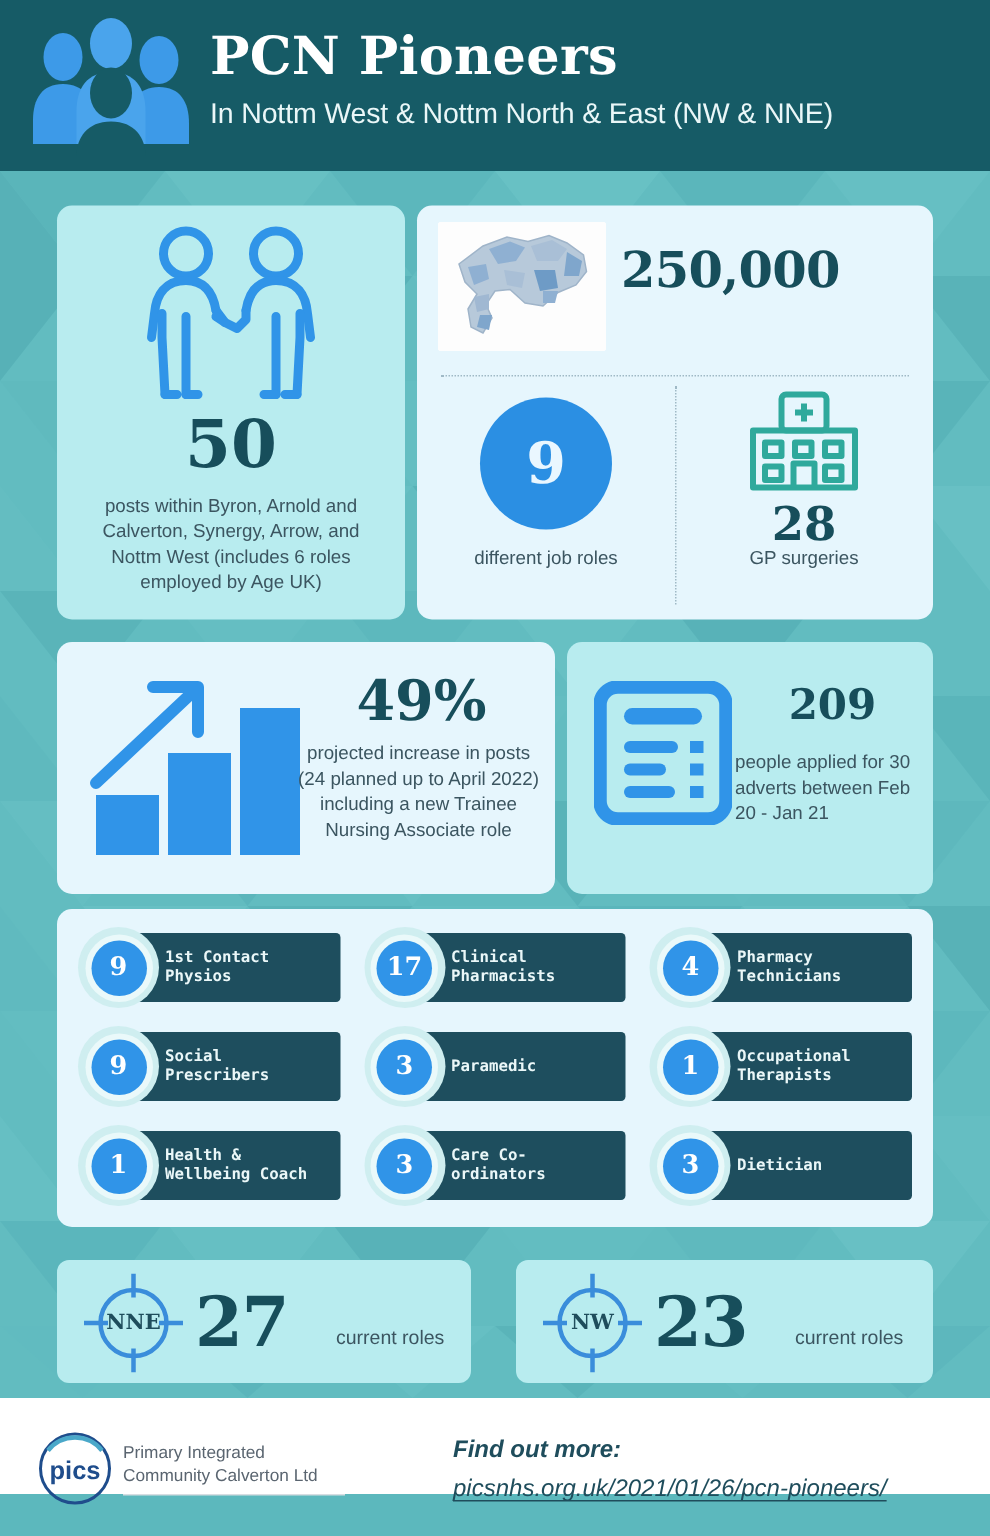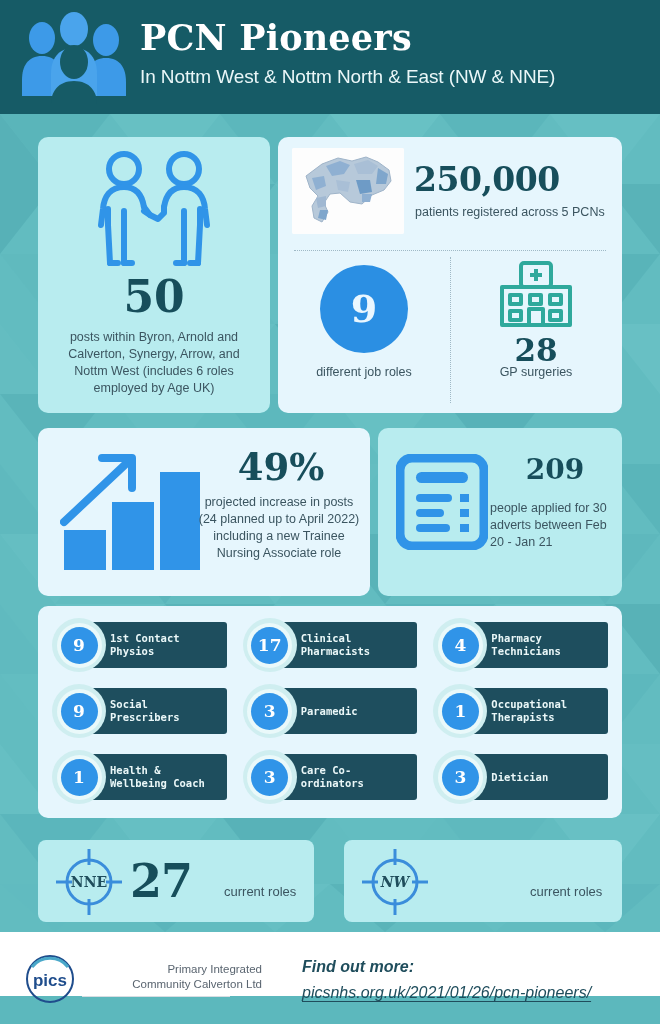--- a/index.html
+++ b/index.html
@@ -131,21 +131,20 @@
   #region-nne { left: 38px; width: 276px; }
   #region-nw  { left: 344px; width: 278px; }
   .region-target { position: absolute; left: 18px; top: 9px; width: 66px; height: 66px; }
   .region-num { position: absolute; left: 92px; top: 10px; font-size: 46px; line-height: 62px; letter-spacing: -1px; }
   .region-cap { position: absolute; left: 186px; top: 44px; font-size: 13px; color: #3b5560; }
 
   
   .footer {
     position: absolute; left: 0; top: 932px; width: 660px; height: 64px;
     background: #ffffff;
-    text-align: right;
   }
   .pics-logo { position: absolute; left: 24px; top: 22px; width: 52px; height: 50px; }
   .pics-text {
     position: absolute; left: 82px; top: 30px; width: 180px;
     font-size: 11.5px; line-height: 15px; color: #5a6570;
   }
   .pics-rule { position: absolute; left: 82px; top: 64px; width: 148px; height: 1px; background: #d7dde2; }
   .find-more {
     position: absolute; left: 302px; top: 26px;
     font-style: italic; font-weight: bold; font-size: 16px; color: #1f4d5c;
@@ -298,21 +297,20 @@
         <path d="M86 20 L96 26 L94 36 L84 36 Z" fill="#7fa6cc"></path>
         <path d="M20 30 L32 28 L34 38 L24 42 Z" fill="#8fb0d2"></path>
         <path d="M64 32 L78 32 L80 44 L68 46 Z" fill="#6e9bc6"></path>
         <path d="M44 32 L58 34 L56 44 L46 42 Z" fill="#a9bfd6"></path>
         <path d="M24 50 L34 48 L34 58 L26 60 Z" fill="#a0b8d2"></path>
         <path d="M28 62 L36 62 L34 72 L26 70 Z" fill="#7fa6cc"></path>
         <path d="M70 46 L80 46 L78 54 L70 54 Z" fill="#8fb0d2"></path>
       </svg>
     </div>
     <div class="bignum num250">250,000</div>
-    <div class="cap250">patients registered across 5 PCNs</div>
 
     <div class="hdivider"></div>
     <div class="vdivider"></div>
 
     <div class="circle9">
       <span>9</span>
     </div>
     <div class="cap9">different job roles</div>
 
     <div class="hosp-wrap">
@@ -479,22 +477,23 @@
     <div class="bignum region-num">27</div>
     <div class="region-cap">current roles</div>
   </div>
 
   <div class="region-card" id="region-nw">
     <div class="region-target">
       <svg width="66" height="66" viewBox="0 0 66 66" fill="none" stroke="#3a8ddb" stroke-width="3">
         <circle cx="33" cy="33" r="22"></circle>
         <path d="M33 0 L33 16 M33 50 L33 66 M0 33 L16 33 M50 33 L66 33"></path>
       </svg>
-      <div style="position:absolute;left:0;top:0;width:66px;height:66px;display:flex;align-items:center;justify-content:center;font-family:'DejaVu Serif',serif;font-weight:bold;font-size:14px;color:#1f4d5c;font-style:italic;">NW</div>
-    </div>
+      <div style="position:absolute;left:0;top:0;width:66px;height:66px;display:flex;align-items:center;justify-content:center;font-family:'DejaVu Serif',serif;font-weight:bold;font-size:14px;color:#1f4d5c;">NW</div>
+    </div>
+    <div class="bignum region-num">23</div>
     <div class="region-cap">current roles</div>
   </div>
 
   <div class="footer">
     <div class="pics-logo">
       <svg width="52" height="50" viewBox="0 0 52 50">
         <circle cx="26" cy="25" r="23" fill="none" stroke="#1f4d8c" stroke-width="2"></circle>
         <path d="M8 13 A23 23 0 0 1 44 13" fill="none" stroke="#4aa8c9" stroke-width="3"></path>
         <text x="26" y="32" text-anchor="middle" font-family="'Liberation Sans',sans-serif" font-size="17" font-weight="bold" fill="#1f4d8c">pics</text>
       </svg>

